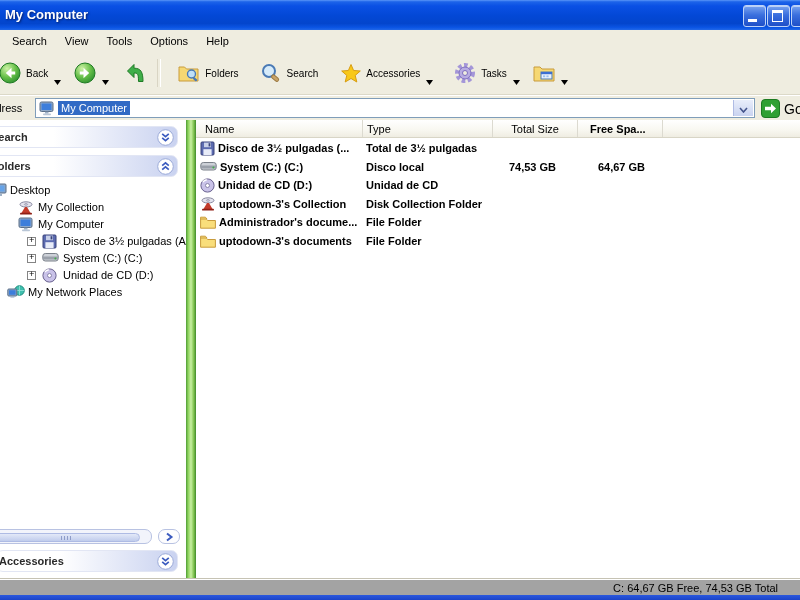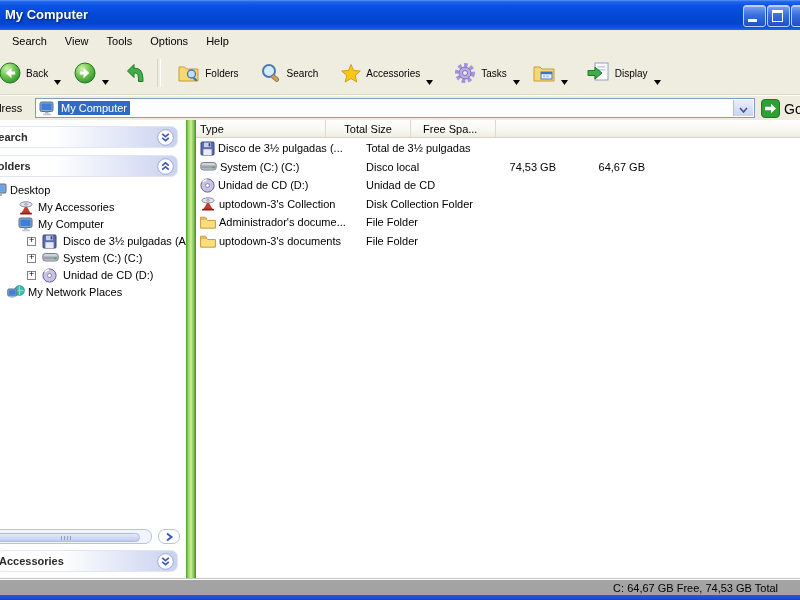--- a/index.html
+++ b/index.html
@@ -125,23 +125,23 @@
   .lheader{
     position:absolute;left:0;top:0;right:0;height:18px;
     background:linear-gradient(180deg,#FFFFFF 0%,#F8F7F0 60%,#EFEDE2 100%);
     border-bottom:1px solid #D8D5C6;display:flex;box-sizing:border-box;
   }
   .lh-col{font-size:11px;color:#000;box-sizing:border-box;border-right:1px solid #DCDAD0;
     display:flex;align-items:center;overflow:hidden;}
   .lh-0{width:167px;padding-left:9px;}
   .lh-1{width:130px;padding-left:4px;}
   .lh-2{width:85px;justify-content:flex-end;padding-right:18px;}
-  .lh-3{width:85px;padding-left:12px;}
+  .lh-3{width:85px;padding-left:12px;font-weight:bold;}
   .lh-fill{flex:1;border-right:none;}
-  .lrows{position:absolute;left:0;top:19px;right:0;}
+  .lrows{position:absolute;left:0;top:19px;right:0;font-weight:bold;}
   .lrow{height:18.5px;display:flex;font-size:11px;color:#000;align-items:center;}
   .lc{box-sizing:border-box;white-space:nowrap;overflow:hidden;}
   .lc-name{width:167px;display:flex;align-items:center;padding-left:4px;gap:3px;}
   .lc-type{width:130px;padding-left:3px;}
   .lc-size{width:85px;text-align:right;padding-right:22px;}
   .lc-free{width:85px;text-align:right;padding-right:18px;}
   
   .statusbar{
     position:absolute;left:0;bottom:5px;width:800px;height:17px;background:#a3a3a3;
     border-top:1px solid #C6C3B4;box-shadow:inset 0 1px 0 #FFFFFF;box-sizing:border-box;
@@ -266,34 +266,20 @@
           <rect x="8" y="8" width="11" height="7" fill="#EAF2FC" stroke="#4A7AB5"></rect>
           <rect x="8" y="8" width="11" height="2.2" fill="#3C6FD2"></rect>
           <rect x="10" y="11.4" width="2.2" height="1.8" fill="#9CC1F0"></rect>
           <rect x="13.4" y="11.4" width="2.2" height="1.8" fill="#9CC1F0"></rect>
         </svg>
       </span>
       <span class="tdrop"><svg width="7" height="5" viewBox="0 0 7 5">
           <path d="M0 0 H7 L3.5 5 Z" fill="#000"></path>
         </svg></span>
     </div>
-    <div class="tbtn tb-display">
-      <span class="ticon">
-        <svg width="23" height="22" viewBox="0 0 23 22">
-          <rect x="8" y="1" width="13" height="17" fill="#fff" stroke="#8AA0C8"></rect>
-          <rect x="10.5" y="4" width="8" height="1.6" fill="#C2CFE8"></rect>
-          <rect x="10.5" y="7" width="8" height="1.6" fill="#C2CFE8"></rect>
-          <path d="M1 8.5 L8 8.5 L8 5 L15 11 L8 17 L8 13.5 L1 13.5 Z" fill="#3FAE49" stroke="#1F7A25"></path>
-        </svg>
-      </span>
-      <span class="tlabel">Display</span>
-      <span class="tdrop"><svg width="7" height="5" viewBox="0 0 7 5">
-          <path d="M0 0 H7 L3.5 5 Z" fill="#000"></path>
-        </svg></span>
-    </div>
   </div>
 
 <div class="addressrow">
   <span class="addr-label">Address</span>
   <div class="addr-input">
     <span class="addr-icon">
         <svg width="16" height="15" viewBox="0 0 16 15">
           <rect x="1" y="1" width="13" height="9.5" rx="1.5" fill="#8EA8C8" stroke="#5A6E88"></rect>
           <rect x="2.5" y="2.5" width="10" height="6.5" fill="#3D7EDB"></rect>
           <rect x="6" y="10.8" width="3.5" height="1.8" fill="#9FB2C8"></rect>
@@ -351,21 +337,21 @@
         </div>
         <div class="tree-row">
           <span class="tree-icon" style="left: 18px;">
             <svg width="16" height="15" viewBox="0 0 16 15">
               <ellipse cx="8" cy="4.4" rx="6" ry="2.6" fill="#E4E4EE" stroke="#8888A0"></ellipse>
               <ellipse cx="8" cy="4.4" rx="1.6" ry="0.7" fill="#fff" stroke="#9898B0"></ellipse>
               <path d="M3.2 13.5 L7 7 L9 7 L12.8 13.5 Z" fill="#C23A2A"></path>
               <rect x="2" y="12.8" width="12" height="1.8" rx="0.9" fill="#8F1F14"></rect>
             </svg>
           </span>
-          <span class="tree-label" style="left: 38px;">My Accessories</span>
+          <span class="tree-label" style="left: 38px;">My Collection</span>
         </div>
         <div class="tree-row">
           <span class="tree-icon" style="left: 18px;">
             <svg width="16" height="15" viewBox="0 0 16 15">
               <rect x="1" y="1" width="13" height="9.5" rx="1.5" fill="#8EA8C8" stroke="#5A6E88"></rect>
               <rect x="2.5" y="2.5" width="10" height="6.5" fill="#3D7EDB"></rect>
               <rect x="6" y="10.8" width="3.5" height="1.8" fill="#9FB2C8"></rect>
               <rect x="4" y="12.6" width="8" height="1.6" rx="0.8" fill="#B9C6D6"></rect>
             </svg>
           </span>
@@ -434,20 +420,21 @@
           <svg width="17" height="17" viewBox="0 0 17 17">
             <circle cx="8.5" cy="8.5" r="7.8" fill="#fff" stroke="#9BAAD8"></circle>
             <path d="M5.2 4.8 L8.5 7.6 L11.8 4.8 M5.2 8.8 L8.5 11.6 L11.8 8.8" stroke="#3B5BBF" stroke-width="1.7" fill="none"></path>
           </svg>
         </span>
     </div>
   </div>
   <div class="splitter"></div>
   <div class="filelist">
     <div class="lheader" id="lheader">
+        <div class="lh-col lh-0">Name</div>
         <div class="lh-col lh-1">Type</div>
         <div class="lh-col lh-2">Total Size</div>
         <div class="lh-col lh-3">Free Spa...</div>
         <div class="lh-col lh-fill"></div>
       </div>
     <div class="lrows" id="lrows">
         <div class="lrow">
           <div class="lc lc-name">
             <span style="display: inline-flex;">
               <svg width="15" height="15" viewBox="0 0 15 15">

